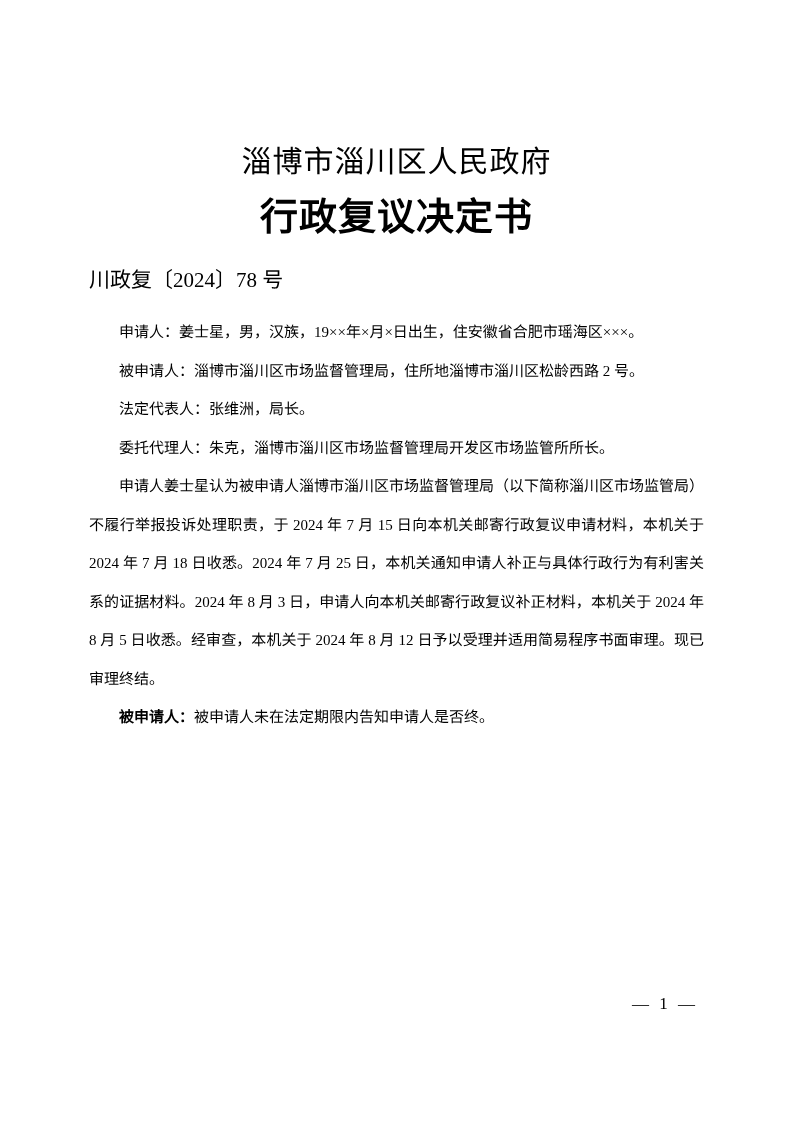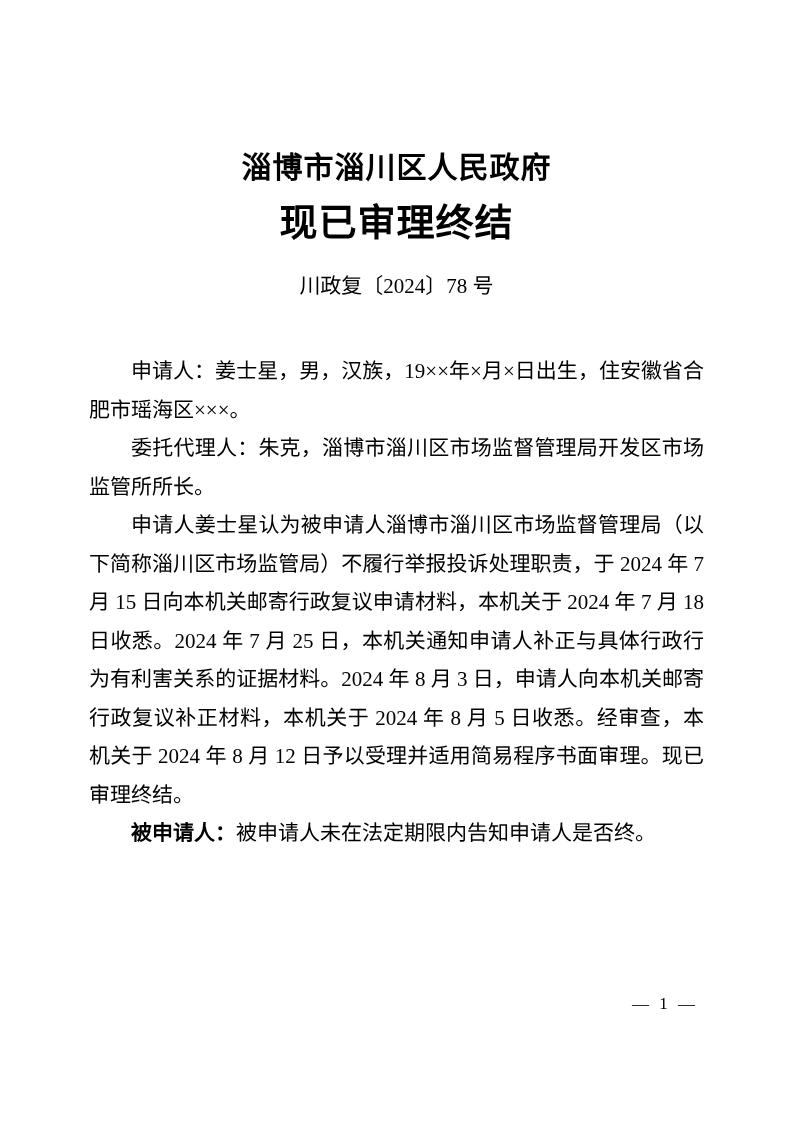--- a/index.html
+++ b/index.html
@@ -16,44 +16,44 @@
   .page {
     position: relative;
     width: 794px;
     height: 1123px;
     background: #ffffff;
     box-sizing: border-box;
     padding: 140px 90px 0 89px;
     overflow: hidden;
   }
   .agency-title {
-    margin: 10px;
+    margin: 4px;
     text-align: center;
     font-size: 30px;
-    font-weight: bold;
+    font-weight: normal;
     letter-spacing: 1px;
     line-height: 36px;
   }
   .doc-title {
     margin: 14px 0 0 0;
     text-align: center;
     font-size: 38px;
     font-weight: bold;
     letter-spacing: 1px;
     line-height: 46px;
   }
   .doc-number {
     margin-top: 27px;
-    text-align: center;
+    text-align: left;
     font-size: 21px;
     line-height: 26px;
   }
   .doc-body {
-    margin-top: 53px;
-    font-size: 21px;
+    margin-top: 20px;
+    font-size: 15px;
     line-height: 38.5px;
     text-align: justify;
     text-justify: inter-ideograph;
   }
   .para {
     margin: 0;
     text-indent: 2em;
   }
   .para-label-bold {
     font-family: "Liberation Sans", "DejaVu Sans", sans-serif;
@@ -66,24 +66,26 @@
     font-size: 17px;
     letter-spacing: 3px;
     line-height: 22px;
   }
 </style>
 </head>
 <body>
 
 <div class="page">
   <h1 class="agency-title">淄博市淄川区人民政府</h1>
-  <h2 class="doc-title">现已审理终结</h2>
+  <h2 class="doc-title">行政复议决定书</h2>
   <div class="doc-number">川政复〔2024〕78 号</div>
 
   <div class="doc-body">
       <p class="para"><span class="para-label">申请人：</span><span>姜士星，男，汉族，19××年×月×日出生，住安徽省合肥市瑶海区×××。</span></p>
+      <p class="para"><span class="para-label">被申请人：</span><span>淄博市淄川区市场监督管理局，住所地淄博市淄川区松龄西路 2 号。</span></p>
+      <p class="para"><span class="para-label">法定代表人：</span><span>张维洲，局长。</span></p>
       <p class="para"><span class="para-label">委托代理人：</span><span>朱克，淄博市淄川区市场监督管理局开发区市场监管所所长。</span></p>
       <p class="para"><span>申请人姜士星认为被申请人淄博市淄川区市场监督管理局（以下简称淄川区市场监管局）不履行举报投诉处理职责，于 2024 年 7 月 15 日向本机关邮寄行政复议申请材料，本机关于 2024 年 7 月 18 日收悉。2024 年 7 月 25 日，本机关通知申请人补正与具体行政行为有利害关系的证据材料。2024 年 8 月 3 日，申请人向本机关邮寄行政复议补正材料，本机关于 2024 年 8 月 5 日收悉。经审查，本机关于 2024 年 8 月 12 日予以受理并适用简易程序书面审理。现已审理终结。</span></p>
       <p class="para"><span class="para-label-bold">被申请人：</span><span>被申请人未在法定期限内告知申请人是否终。</span></p>
     </div>
 
   <div class="page-number">— 1 —</div>
 </div>
 
 </body></html>

